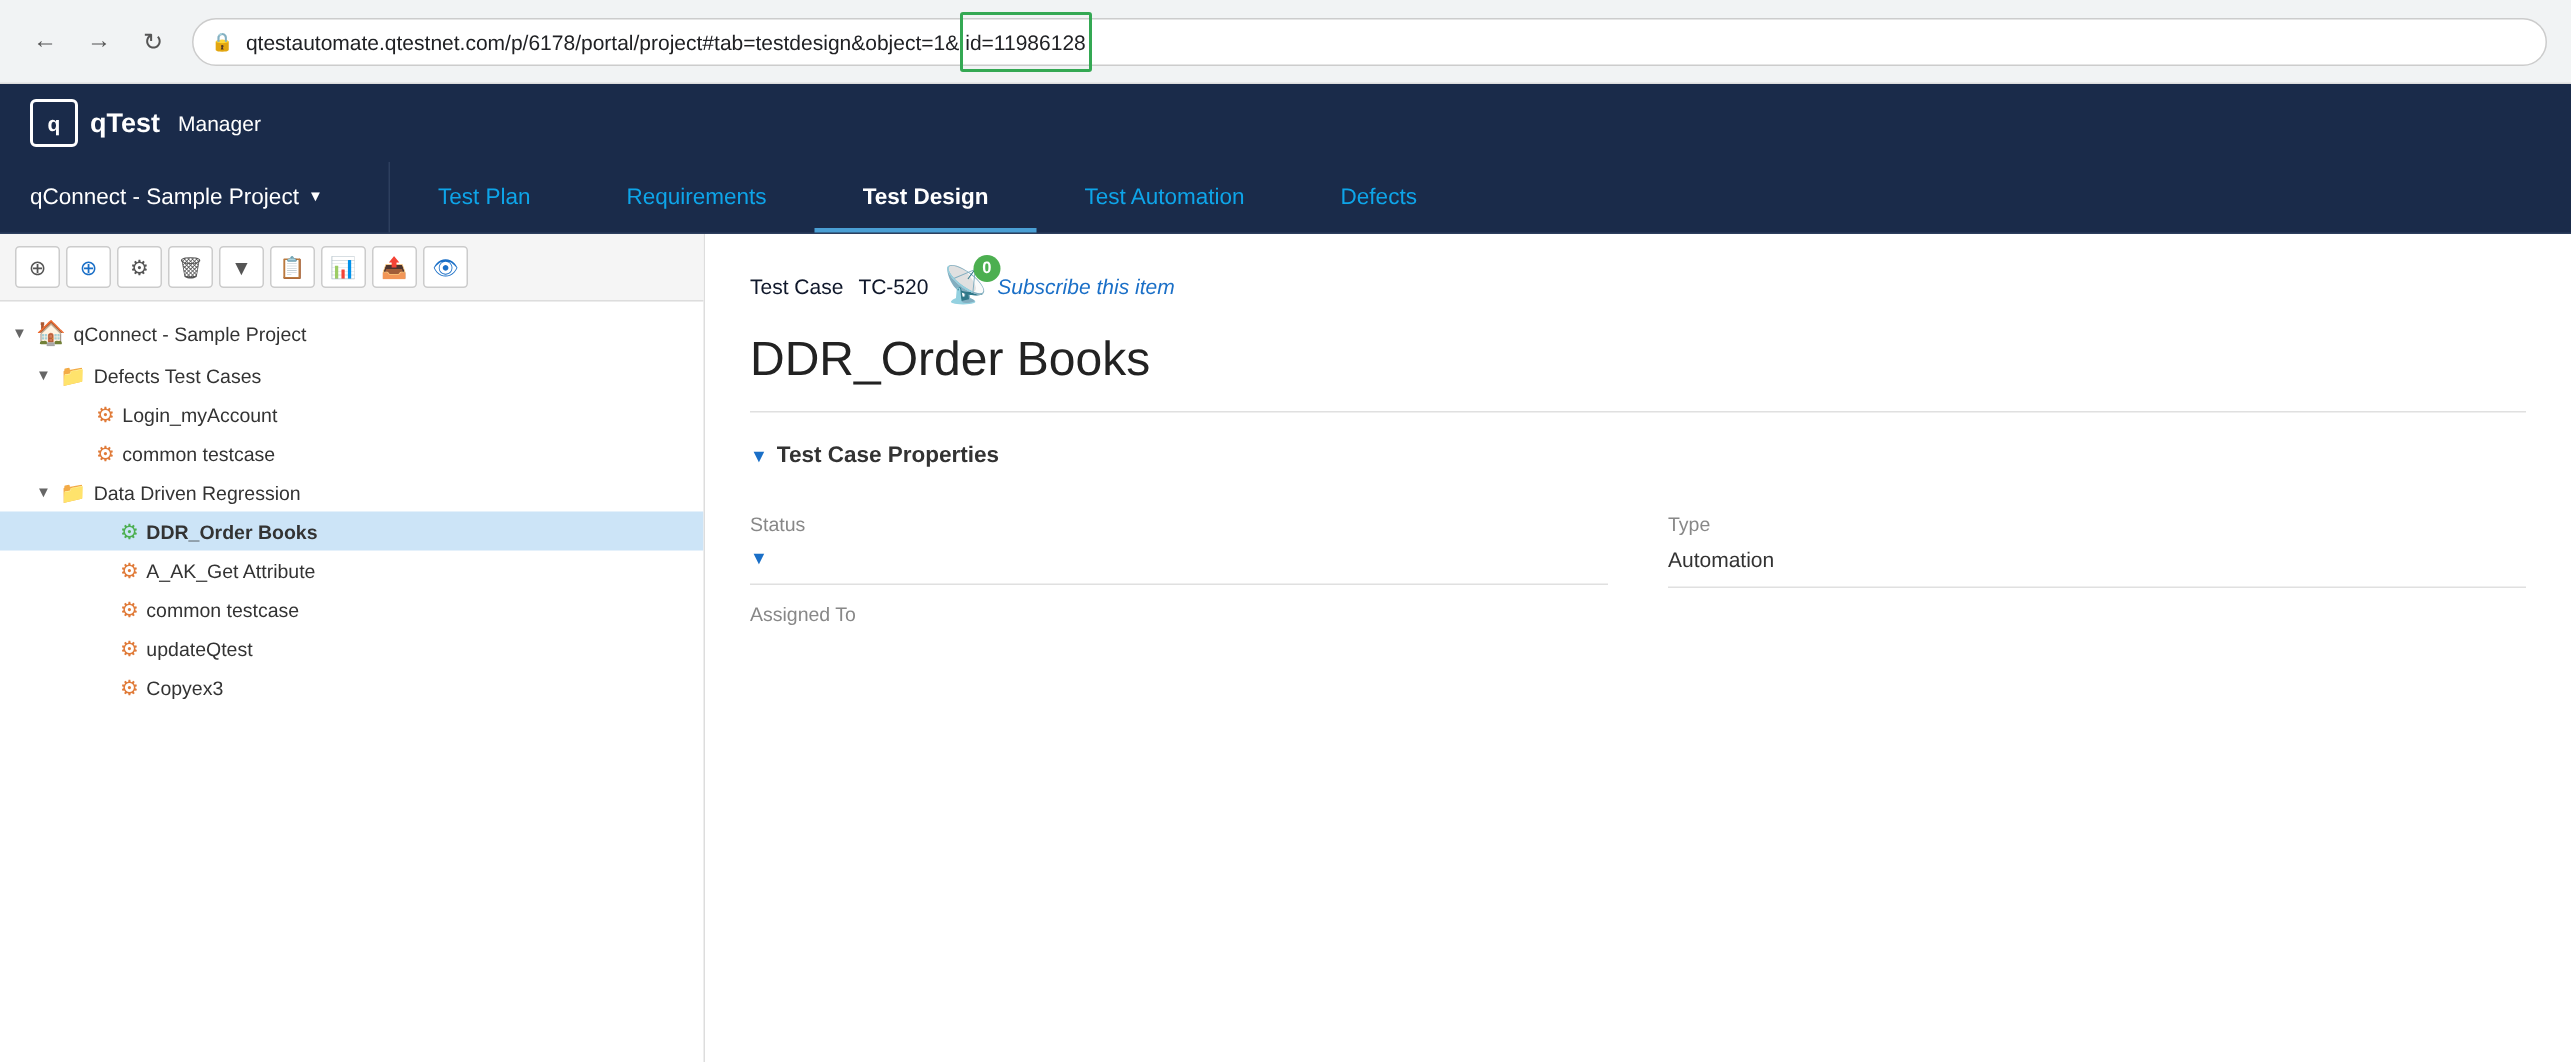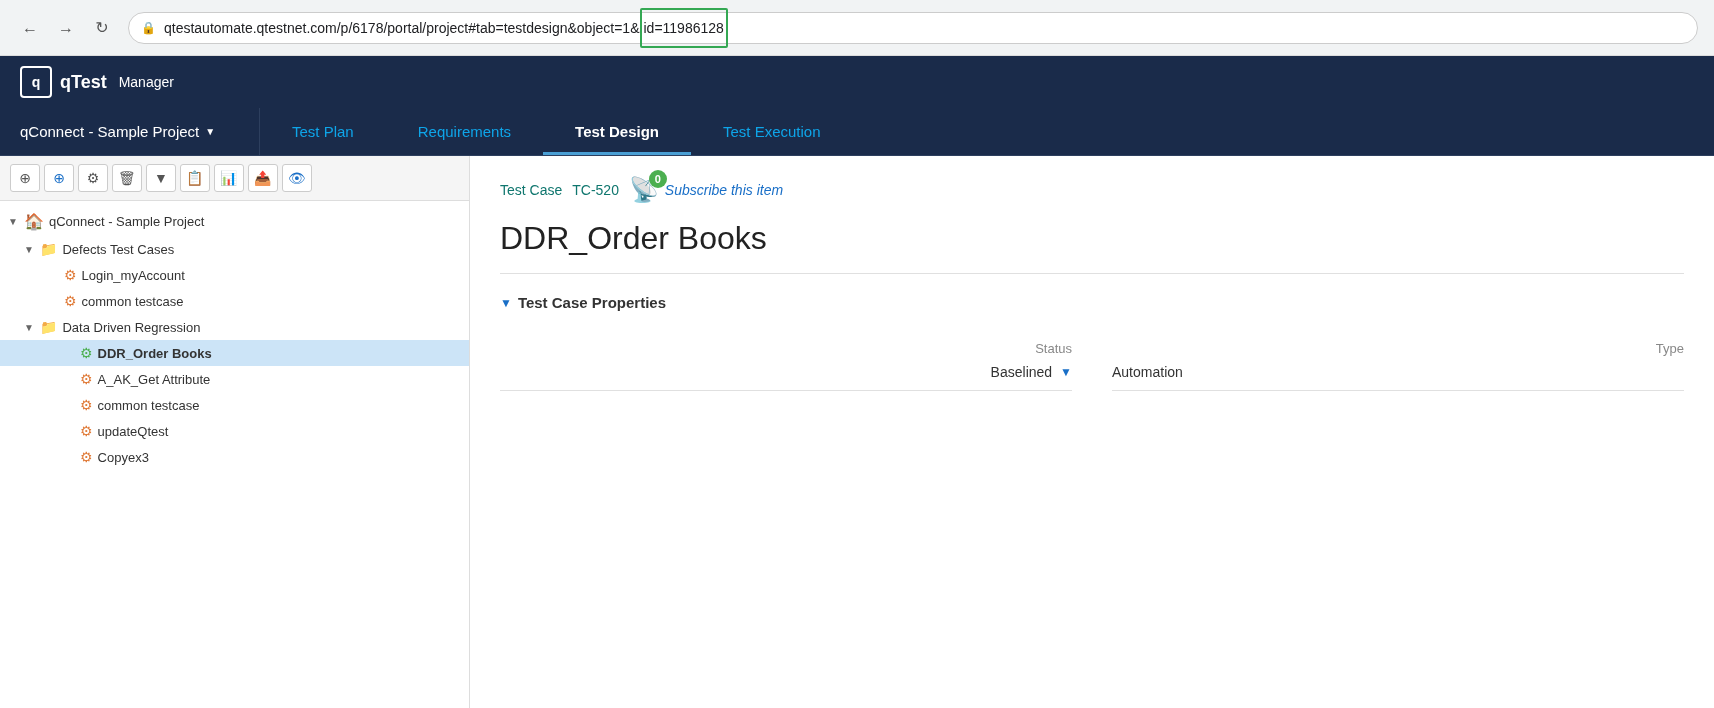--- a/index.html
+++ b/index.html
@@ -217,21 +217,21 @@
       background: #fff;
     }
     .content-header {
       display: flex;
       align-items: center;
       gap: 10px;
       margin-bottom: 16px;
     }
     .tc-label {
       font-size: 14px;
-      color: #0f766e;
+      color: #0f172a;
     }
     .subscribe-btn {
       display: flex;
       align-items: center;
       gap: 6px;
       cursor: pointer;
     }
     .rss-icon-wrapper {
       position: relative;
       display: inline-flex;
@@ -282,21 +282,20 @@
     }
     .section-title {
       font-size: 15px;
       font-weight: bold;
       color: #333;
     }
     .properties-grid {
       display: grid;
       grid-template-columns: 1fr 1fr;
       gap: 0 40px;
-      text-align: right;
     }
     .prop-label {
       font-size: 13px;
       color: #888;
       margin-bottom: 8px;
       margin-top: 10px;
     }
     .prop-value-row {
       display: flex;
       align-items: center;
@@ -357,21 +356,24 @@
     <div class="nav-tab">
       <span>Test Plan</span>
     </div>
     <div class="nav-tab">
       <span>Requirements</span>
     </div>
     <div class="nav-tab active">
       <span>Test Design</span>
     </div>
     <div class="nav-tab">
-      <span>Test Execution</span>
+      <span>Test Automation</span>
+    </div>
+    <div class="nav-tab">
+      <span>Defects</span>
     </div>
   </div>
 </div>
 
 <div class="main-layout">
 
   <div class="sidebar">
     <div class="sidebar-toolbar">
       <button class="toolbar-btn" title="Add">⊕</button>
       <button class="toolbar-btn icon-blue" title="Add child">⊕</button>
@@ -465,27 +467,27 @@
     <div class="section-header">
       <span class="section-arrow">▼</span>
       <span class="section-title">Test Case Properties</span>
     </div>
 
     <div class="properties-grid">
 
       <div>
         <div class="prop-label">Status</div>
         <div class="prop-value-row">
-          <span class="prop-value">Baselined</span>
           <span class="dropdown-arrow-blue">▼</span>
         </div>
       </div>
 
       <div>
         <div class="prop-label">Type</div>
         <div class="prop-value-row">
           <span class="type-value">Automation</span>
         </div>
       </div>
     </div>
 
+    <div class="assigned-label">Assigned To</div>
   </div>
 </div>
 
 </body></html>

